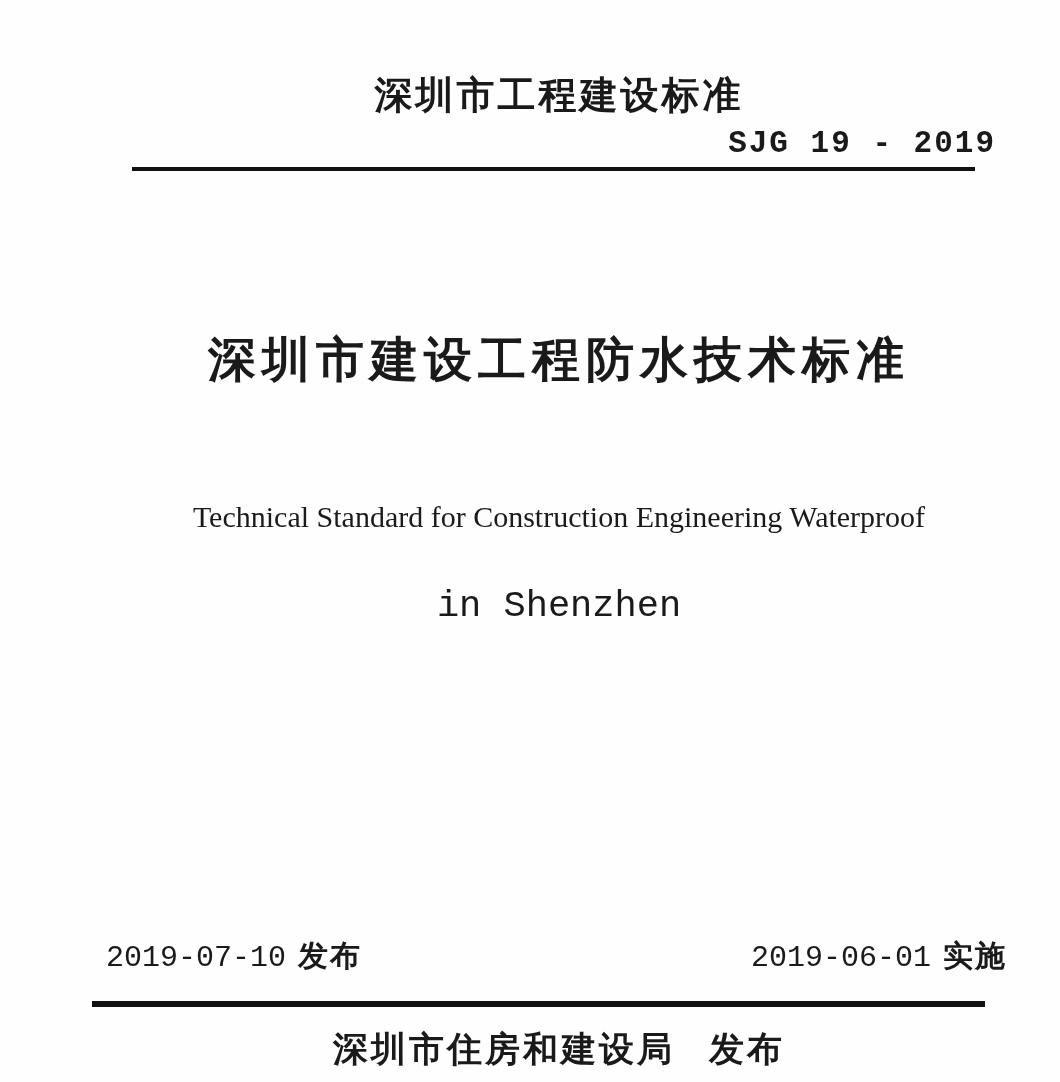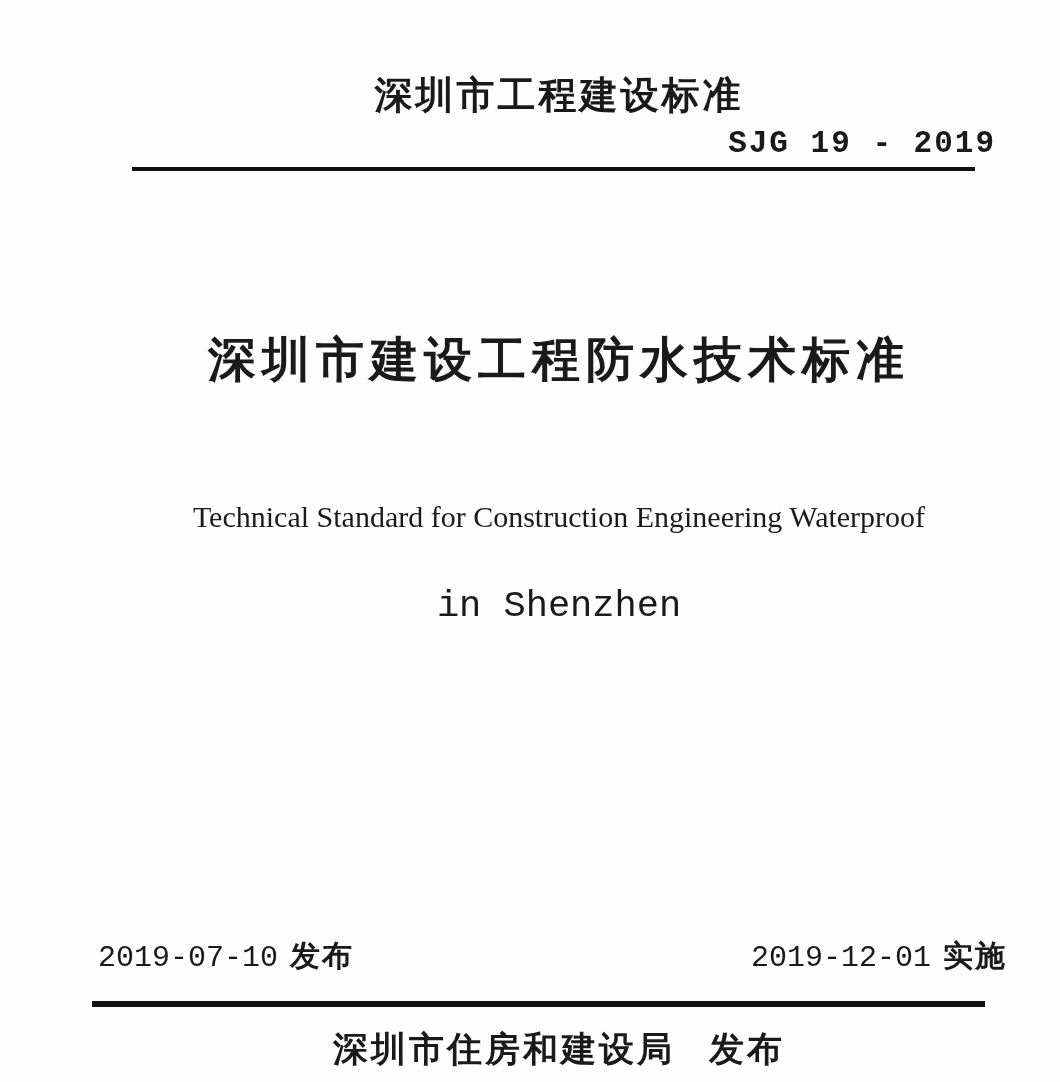--- a/index.html
+++ b/index.html
@@ -72,20 +72,21 @@
     position: absolute;
     top: 936px;
     font-size: 30px;
     white-space: nowrap;
   }
   .date-issue { left: 98px; }
   .date-implement { right: 71px; }
   .date-num {
     font-family: "Liberation Mono", "DejaVu Sans Mono", monospace;
     letter-spacing: 0px;
+    margin-left: 8px;
   }
   .date-label {
     font-family: "Liberation Sans", sans-serif;
     font-weight: 600;
     margin-left: 12px;
     letter-spacing: 2px;
   }
   .rule-bottom {
     top: 1001px;
     left: 92px;
@@ -117,21 +118,21 @@
 
   <div class="centered main-title">深圳市建设工程防水技术标准</div>
 
   <div class="centered en-title-2">in Shenzhen</div>
 
   <div class="date-block date-issue">
     <span class="date-num">2019-07-10</span><span class="date-label">发布</span>
   </div>
 
   <div class="date-block date-implement">
-    <span class="date-num">2019-12-01</span><span class="date-label">实施</span>
+    <span class="date-num">2019-06-01</span><span class="date-label">实施</span>
   </div>
 
   <div class="rule rule-bottom"></div>
 
   <div class="centered publisher-line">
     <span>深圳市住房和建设局</span><span class="publisher-label">发布</span>
   </div>
 
 </div>
 

